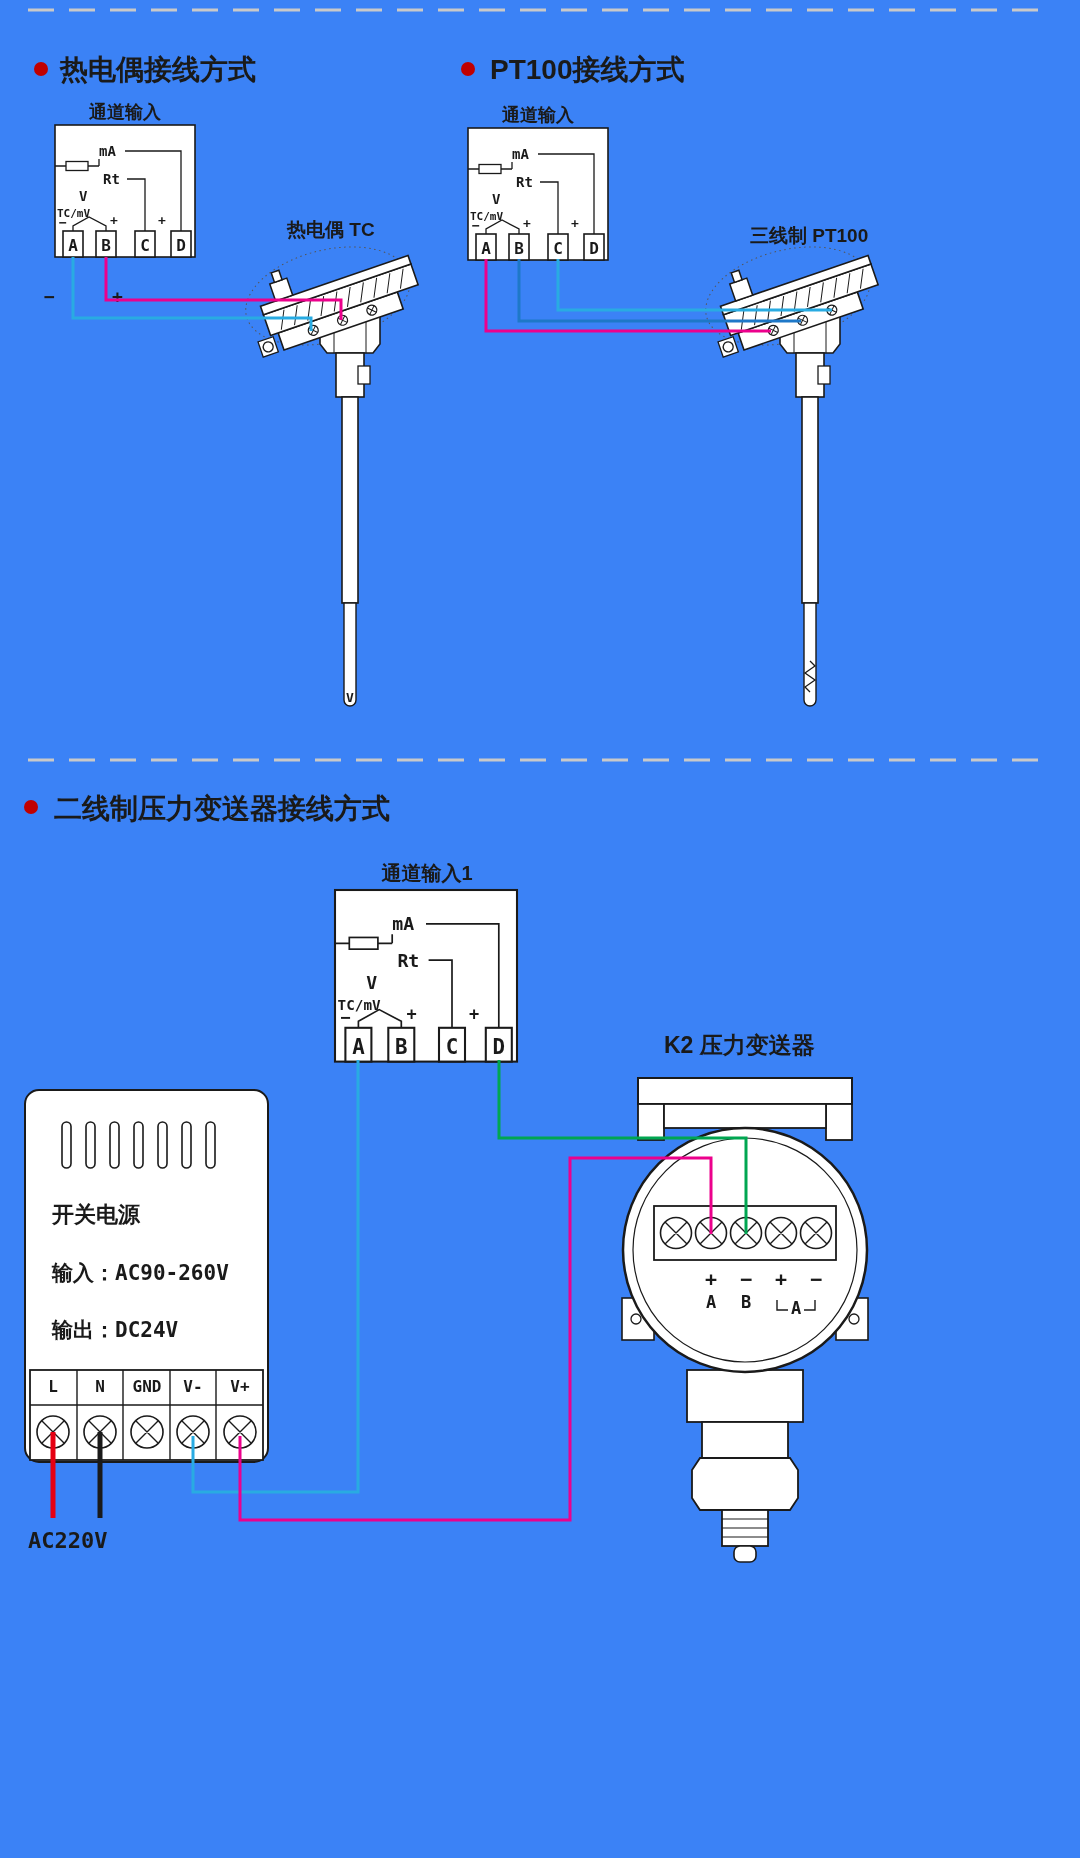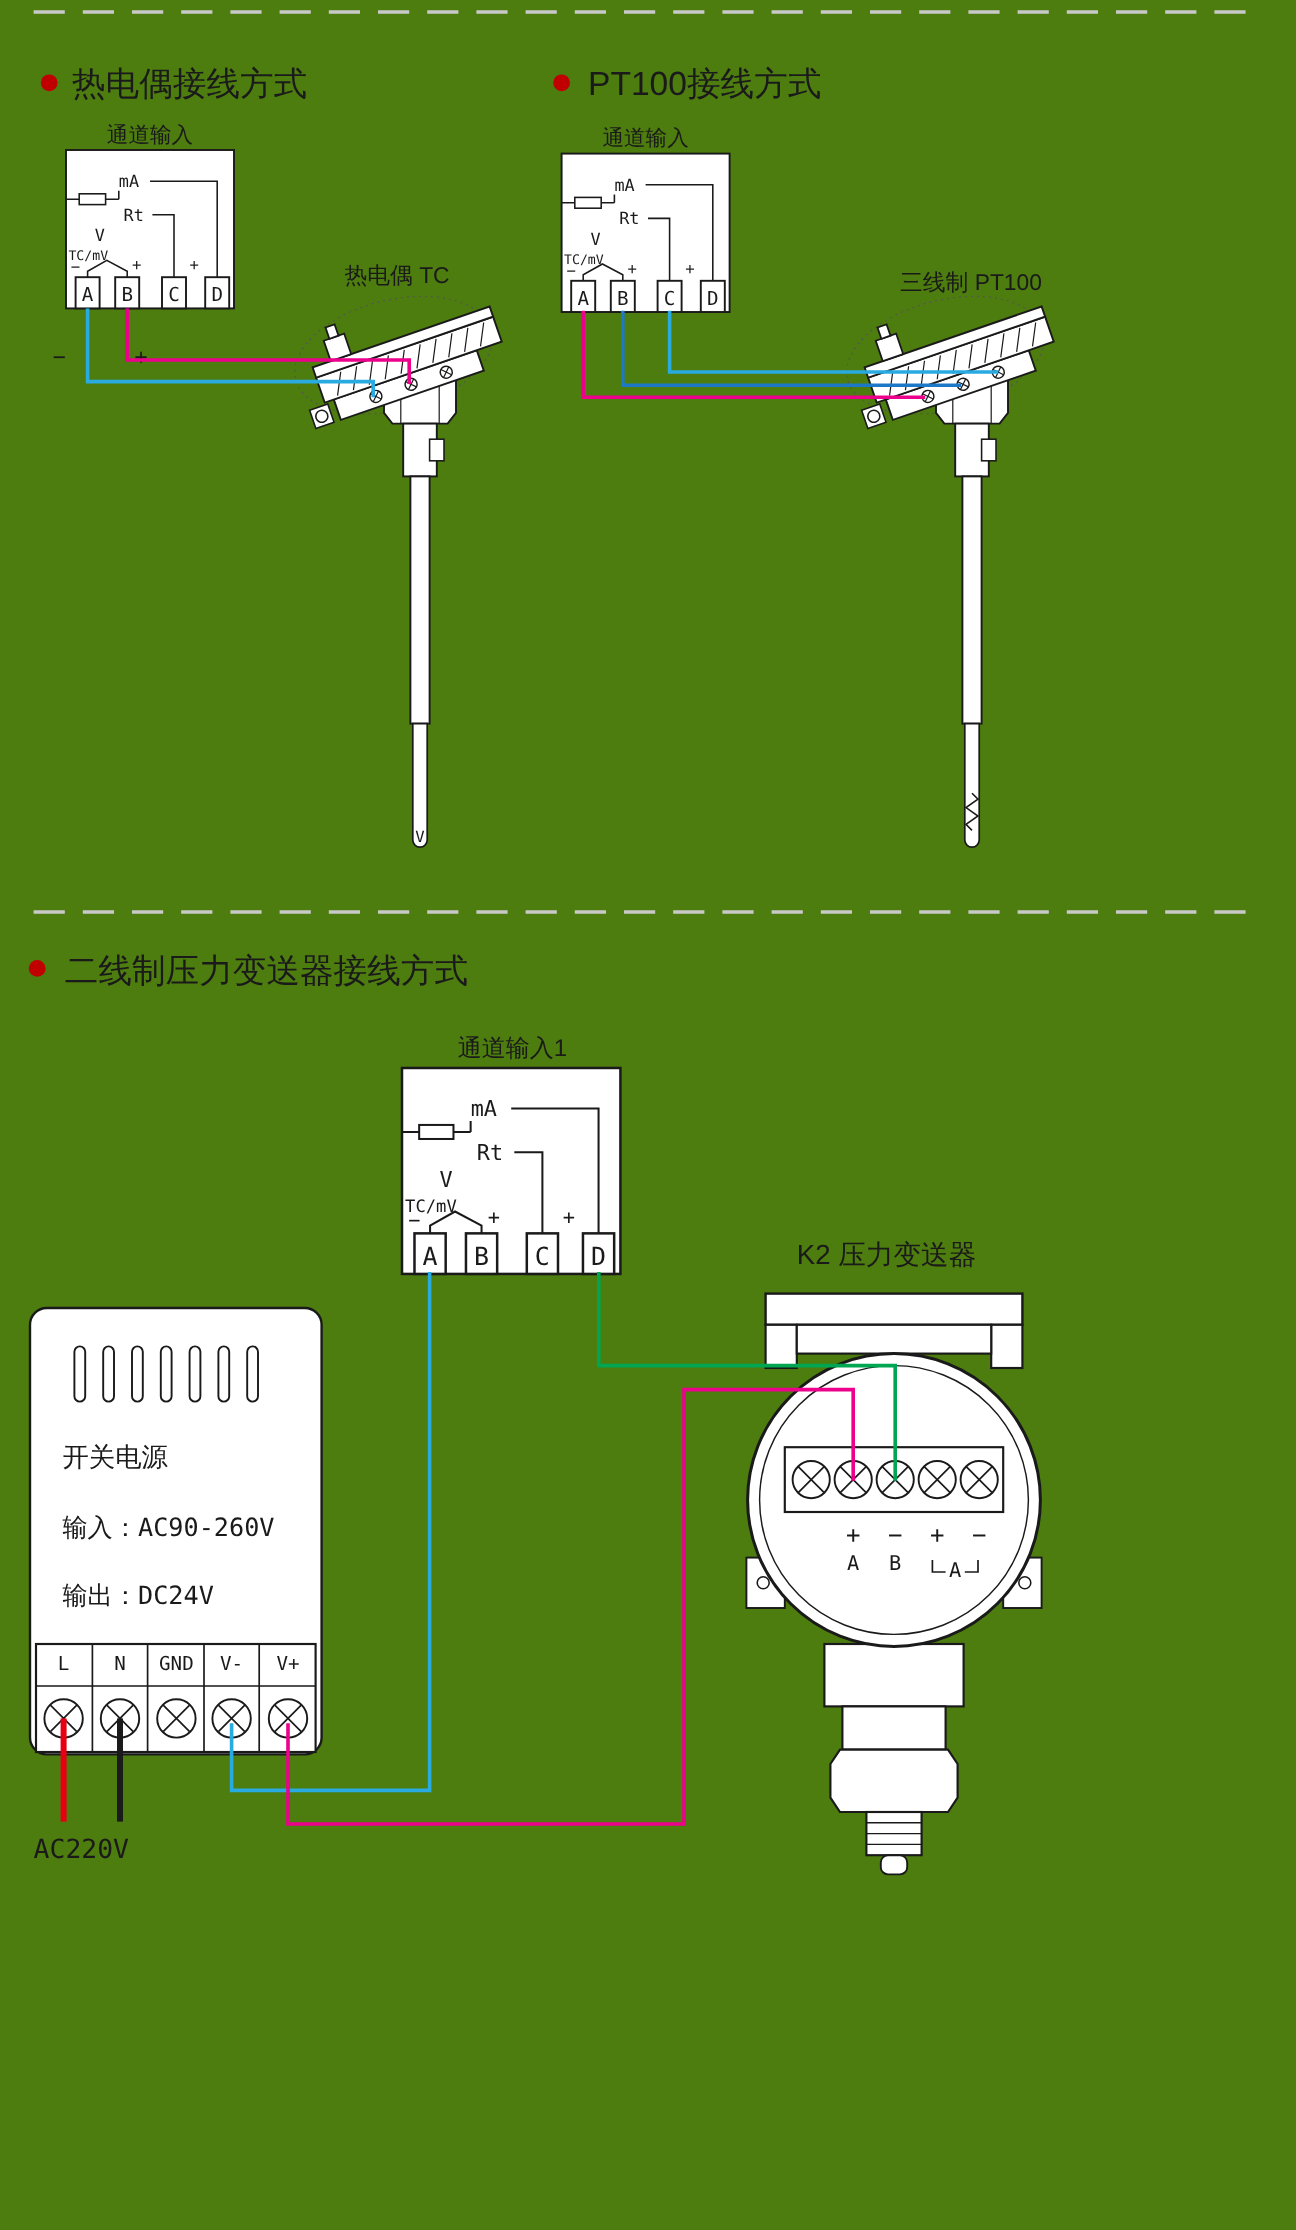--- a/index.html
+++ b/index.html
@@ -1,16 +1,16 @@
 <!DOCTYPE html>
 <html><head>
 <meta charset="utf-8">
 <style>
   html,body{margin:0;padding:0;background:#ffffff;}
-  .page{width:1080px;height:1858px;position:relative;background:#4d7c0f;margin:0 auto;}
+  .page{width:1080px;height:1858px;position:relative;background:#3b82f6;margin:0 auto;font-weight:bold;}
   svg{display:block;}
   svg text{fill:#1a1a1a;}
   .sans{font-family:"Liberation Sans",sans-serif;}
   .mono{font-family:"DejaVu Sans Mono",monospace;}
   .title{font-size:28px;}
   .boxtitle{font-size:18px;}
   .senslabel{font-size:19px;}
   .k2label{font-size:23px;}
 </style>
 </head>

